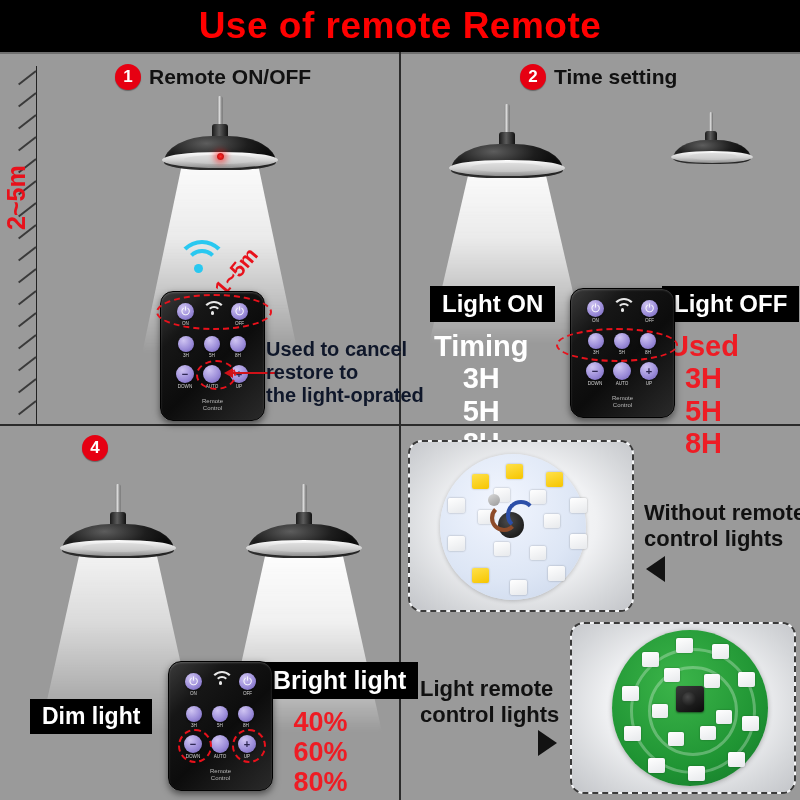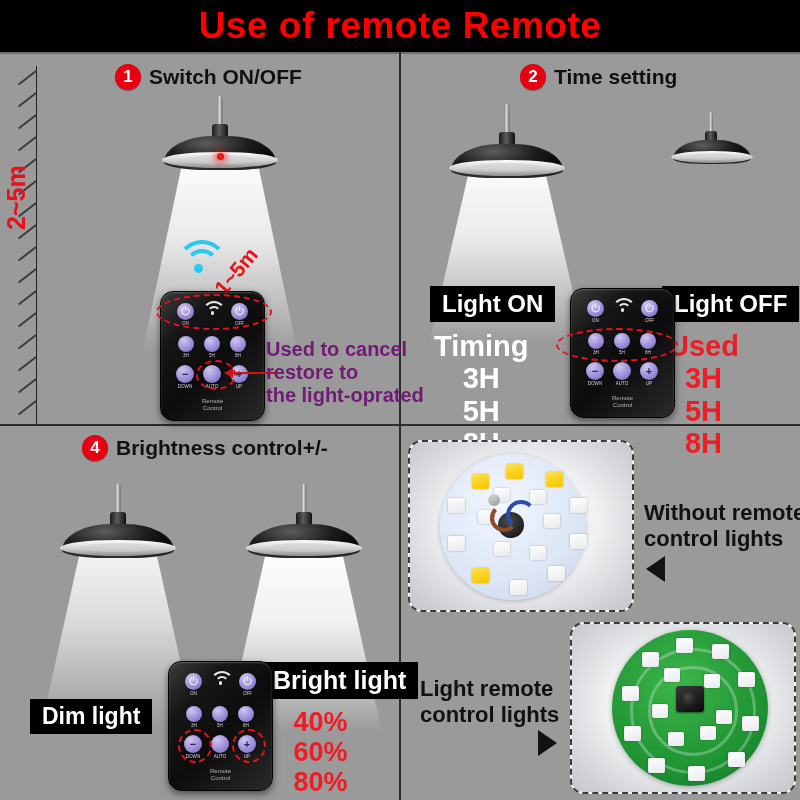--- a/index.html
+++ b/index.html
@@ -71,21 +71,21 @@
   .wifi-sm{position:absolute;}
   .wifi-sm span{position:absolute;border-style:solid;border-color:#e8e8e8 transparent transparent transparent;
                 border-radius:50%;}
   .wifi-sm .dot{position:absolute;border-radius:50%;background:#e8e8e8;border:none;}
 
   
   .dashed-ell{position:absolute;border:2.5px dashed #e8111b;border-radius:50%;}
   .dashed-cir{position:absolute;border:2.5px dashed #e8111b;border-radius:50%;}
 
   
-  .callout{position:absolute;color:#701a75;font-size:20px;font-weight:bold;line-height:1.14;}
+  .callout{position:absolute;color:#0f172a;font-size:20px;font-weight:bold;line-height:1.14;}
   .cal-line{position:absolute;height:2px;background:#cf1118;}
   .cal-arrow{position:absolute;width:0;height:0;border-top:5px solid transparent;
              border-bottom:5px solid transparent;border-right:9px solid #cf1118;}
 
   
   .tag{position:absolute;background:#000;color:#fff;font-weight:bold;
        padding:4px 12px;white-space:nowrap;}
 
   
   .stack{position:absolute;text-align:center;font-weight:bold;line-height:1.12;white-space:nowrap;}
@@ -125,21 +125,21 @@
 
   <div class="titlebar">
     <div class="t">Use of remote Remote</div>
   </div>
   <div class="hdiv2"></div>
   <div class="vdiv"></div>
   <div class="hdiv"></div>
 
   <div class="phead" style="left:115px;top:64px;">
     <div class="badge">1</div>
-    <div class="ptitle">Switch ON/OFF</div>
+    <div class="ptitle">Remote ON/OFF</div>
   </div>
 
   <div class="wall"></div>
   <div>
     <div class="hatch" style="left:14px;top:70px;"></div>
     <div class="hatch" style="left:14px;top:92px;"></div>
     <div class="hatch" style="left:14px;top:114px;"></div>
     <div class="hatch" style="left:14px;top:136px;"></div>
     <div class="hatch" style="left:14px;top:158px;"></div>
     <div class="hatch" style="left:14px;top:180px;"></div>
@@ -305,21 +305,20 @@
 
     <div class="rbrand" style="top:106px;font-size:6px;">
       <div>Remote</div>
       <div>Control</div>
     </div>
   </div>
   <div class="dashed-ell" style="left:556px;top:328px;width:118px;height:30px;"></div>
 
   <div class="phead" style="left:82px;top:435px;">
     <div class="badge">4</div>
-    <div class="ptitle">Brightness control+/-</div>
   </div>
 
   <div class="lamp" style="left:38px;top:484px;width:160px;height:190px;">
     <div class="cone" style="top:58px;width:156px;height:190px;
          clip-path:polygon(27% 0%,73% 0%,100% 100%,0% 100%);
          background:linear-gradient(180deg,rgba(255,255,255,.92),rgba(255,255,255,.64) 42%,rgba(255,255,255,.22) 78%,rgba(255,255,255,0));
          filter:blur(2.4px);"></div>
     <div class="rod" style="top:0;height:34px;"></div>
     <div class="socket" style="top:28px;"></div>
     <div class="shade" style="left:24px;top:40px;width:112px;height:34px;"></div>

